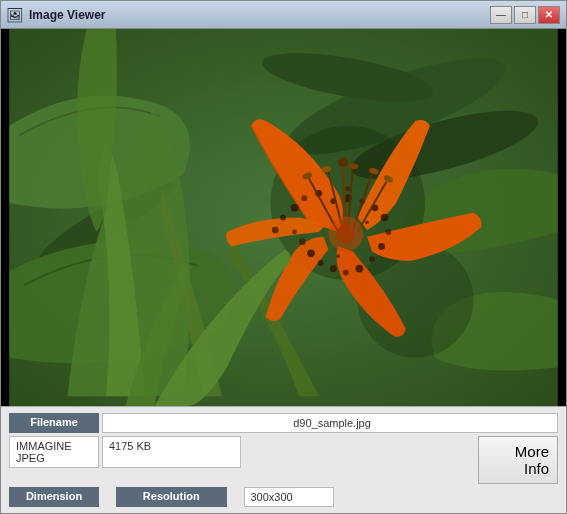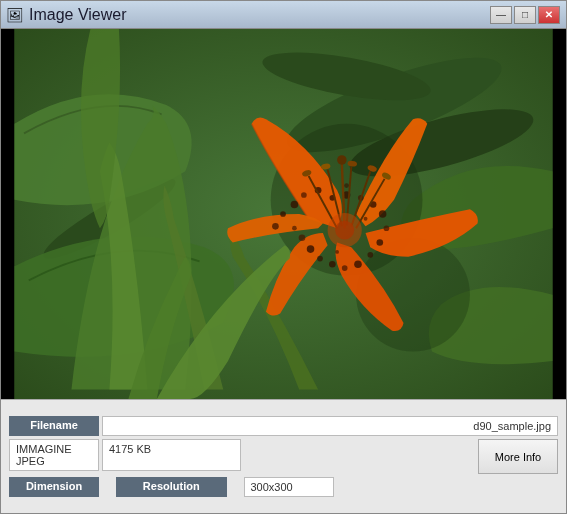--- a/index.html
+++ b/index.html
@@ -42,23 +42,23 @@
     .title-icon {
       width: 16px;
       height: 16px;
       display: flex;
       align-items: center;
       justify-content: center;
       font-size: 14px;
     }
 
     .title-text {
-      font-size: 16px;
+      font-size: 12px;
       color: #1a1a2e;
-      font-weight: normal;
+      font-weight: bold;
     }
 
     .title-buttons {
       display: flex;
       gap: 2px;
     }
 
     .title-btn {
       width: 22px;
       height: 18px;
@@ -87,21 +87,21 @@
 
     
     .image-canvas {
       width: 100%;
       height: 100%;
     }
 
     .info-panel {
       background: #e8e8e8;
       border-top: 1px solid #aaa;
-      padding: 16px 8px;
+      padding: 6px 8px;
       flex-shrink: 0;
     }
 
     .info-label {
       background: #5a6a7a;
       color: white;
       text-align: center;
       padding: 3px 6px;
       font-size: 11px;
       font-weight: bold;
@@ -113,21 +113,21 @@
       padding: 3px 6px;
       font-size: 11px;
       color: #333;
       text-align: left;
     }
 
     .more-info-btn {
       background: linear-gradient(to bottom, #f5f5f5, #e0e0e0);
       border: 1px solid #aaa;
       padding: 6px 8px;
-      font-size: 11px;
+      font-size: 15px;
       cursor: pointer;
       text-align: right;
       grid-row: 2 / 4;
       grid-column: 5;
       height: 100%;
       display: flex;
       align-items: center;
       justify-content: center;
       font-weight: normal;
     }
@@ -260,21 +260,21 @@
       <path d="M 150 390 Q 200 300 270 240 Q 280 232 285 228 Q 292 232 290 242 Q 268 260 225 350 Q 200 390 185 390 Z" fill="#5a8830" opacity="0.9"></path>
 
       <path d="M 120 390 Q 140 320 170 260 Q 175 248 180 240 Q 188 248 186 260 Q 162 320 150 390 Z" fill="#4e7c28" opacity="0.85"></path>
     </svg>
   </div>
 
   <div class="info-panel">
 
     <div class="filename-row">
       <div class="info-label">Filename</div>
-      <div class="info-value" style="text-align:right; padding-left:10px;">d90_sample.jpg</div>
+      <div class="info-value" style="text-align:center; padding-left:10px;">d90_sample.jpg</div>
     </div>
 
     <div style="display:grid; grid-template-columns: 90px 1fr 90px 1fr 80px; gap: 3px; margin-bottom:3px;">
       <div class="info-value">IMMAGINE JPEG</div>
       <div class="info-value">4175 KB</div>
       <button class="more-info-btn" style="grid-row: 1 / 3;">More Info</button>
     </div>
 
     <div style="display:grid; grid-template-columns: 90px 1fr 90px 1fr 80px; gap: 17px;">
       <div class="info-label">Dimension</div>

